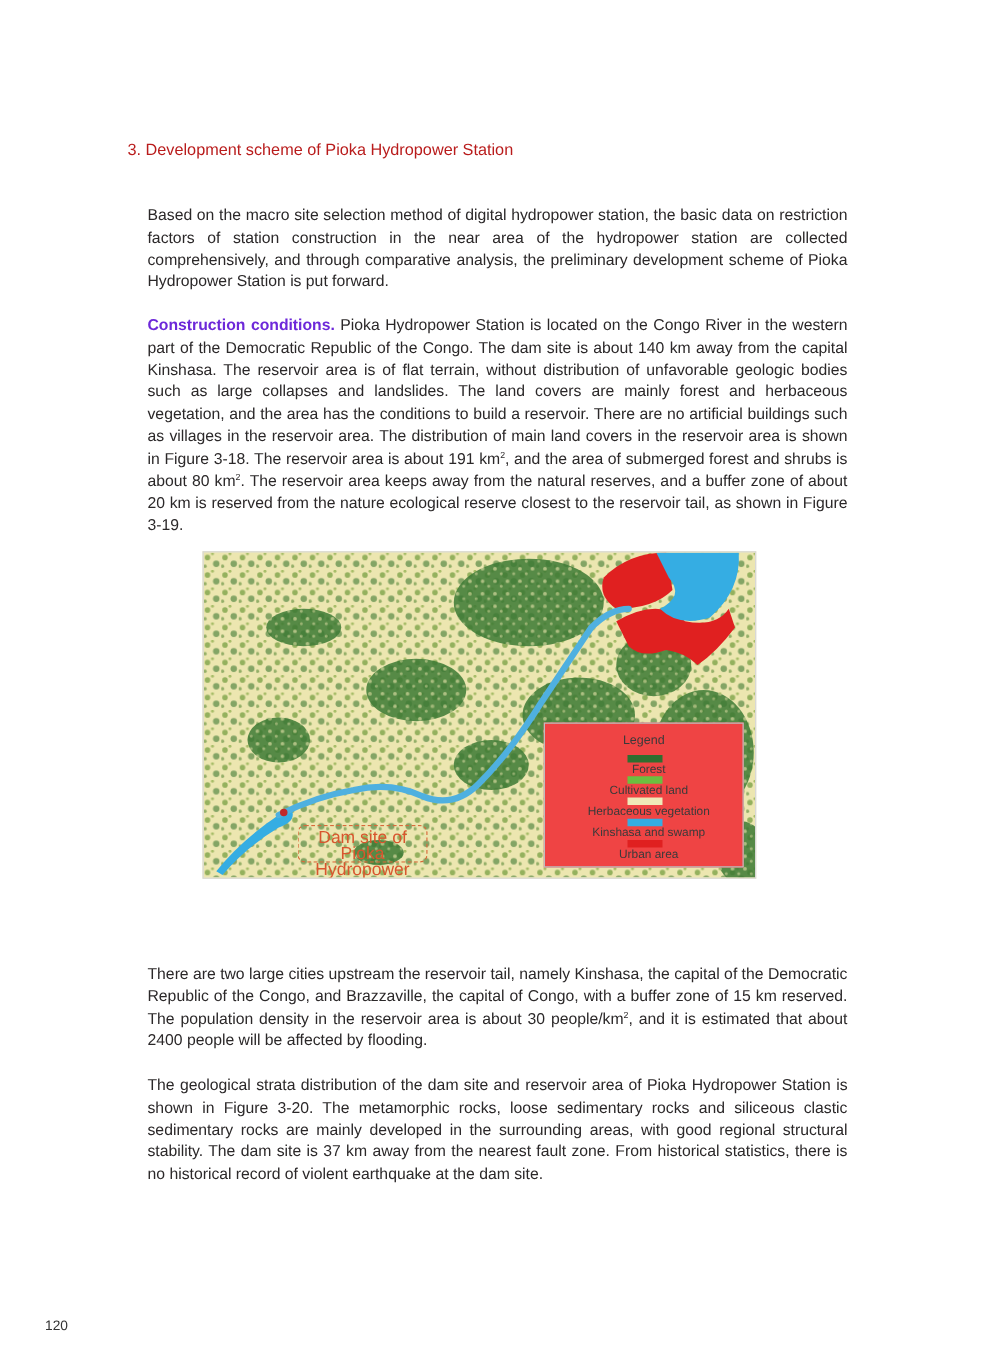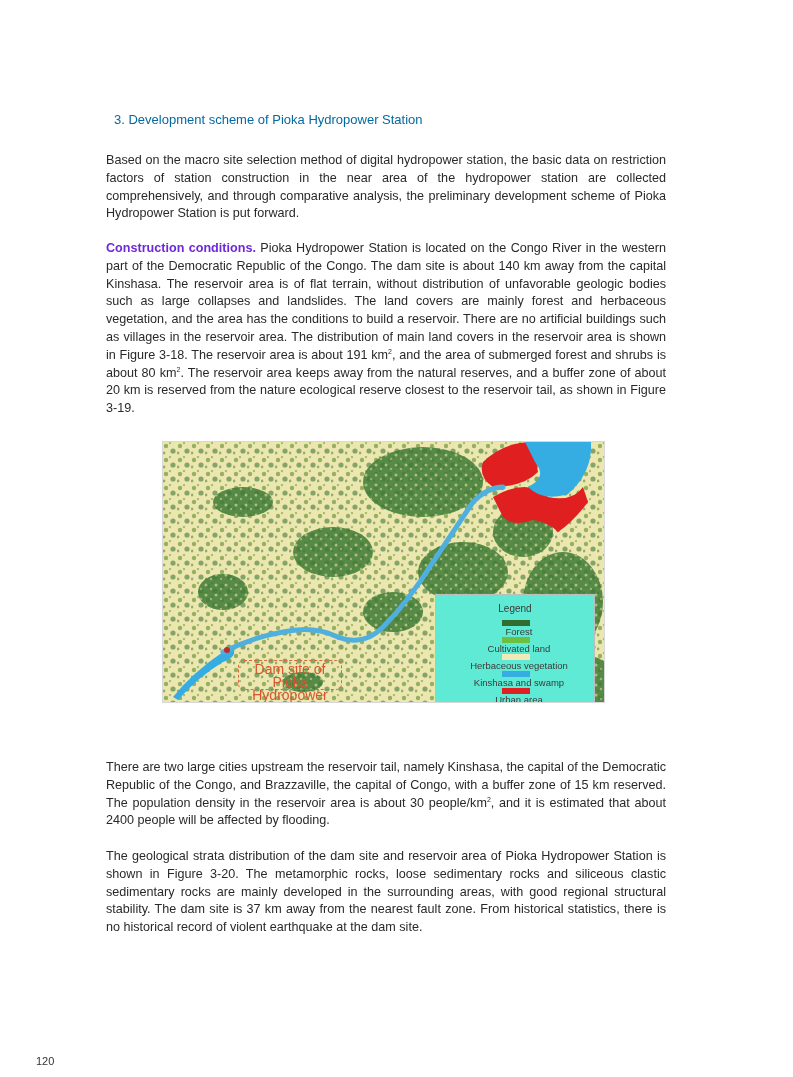--- a/index.html
+++ b/index.html
@@ -1,32 +1,32 @@
 <!DOCTYPE html>
 <html><head>
 <meta charset="utf-8">
 <style>
   html, body { margin: 0; padding: 0; background: #ffffff; }
   body { width: 793px; height: 1077px; position: relative; overflow: hidden;
          font-family: "Liberation Sans", sans-serif; color: #231f20; }
   .page { position: absolute; left: 0; top: 0; width: 793px; height: 1077px; }
-  .section-title { position: absolute; left: 114px; top: 112px; font-size: 13px; color: #0369a1; }
+  .section-title { position: absolute; left: 102px; top: 112px; font-size: 13px; color: #b91c1c; }
   .para { position: absolute; left: 102px; width: 560px; font-size: 12.6px; line-height: 17.8px;
-          text-align: justify; color: #2b2829; margin: 4px; }
+          text-align: justify; color: #2b2829; margin: 16px; }
   .p1 { top: 148px; }
   .p2 { top: 236px; }
   .p3 { top: 755px; }
   .p4 { top: 844px; }
   .para b { font-weight: bold; color: #6d28d9; }
   sup { font-size: 7px; line-height: 0; vertical-align: 5px; }
   .figure { position: absolute; left: 162px; top: 441px; width: 441px; height: 260px;
             border: 1px solid #d8d8d8; overflow: hidden; background: #efe9b4; }
   .figure svg { display: block; }
-  .legend { position: absolute; left: 272px; top: 152px; width: 158px; height: 114px;
-            background: #5eead4; border: 1px solid #bdbdbd; font-size: 9.5px; color: #3a3a3a; }
+  .legend { position: absolute; left: 272px; top: 136px; width: 158px; height: 114px;
+            background: #ef4444; border: 1px solid #bdbdbd; font-size: 9.5px; color: #3a3a3a; }
   .legend-title { text-align: center; margin-top: 8px; margin-bottom: 6px; font-size: 10px; }
   .legend-item { display: flex; align-items: center; height: 17px; padding-left: 8px; flex-direction: column; }
   .swatch { width: 28px; height: 8px; margin-right: 6px; }
   .dam-label { position: absolute; left: 75px; top: 218px; width: 104px; height: 30px;
                border: 1px dashed #d86a3a; border-radius: 6px; font-size: 14px; line-height: 13px;
                color: #d8562e; text-align: center; padding-top: 2px; box-sizing: border-box; }
   .caption { position: absolute; left: 124px; top: 713px; font-size: 11px; font-weight: bold;
              color: #1a7fc0; white-space: pre; }
   .page-number { position: absolute; left: 36px; top: 1017px; font-size: 11px; color: #333; margin-top: 38px; }
 </style>

